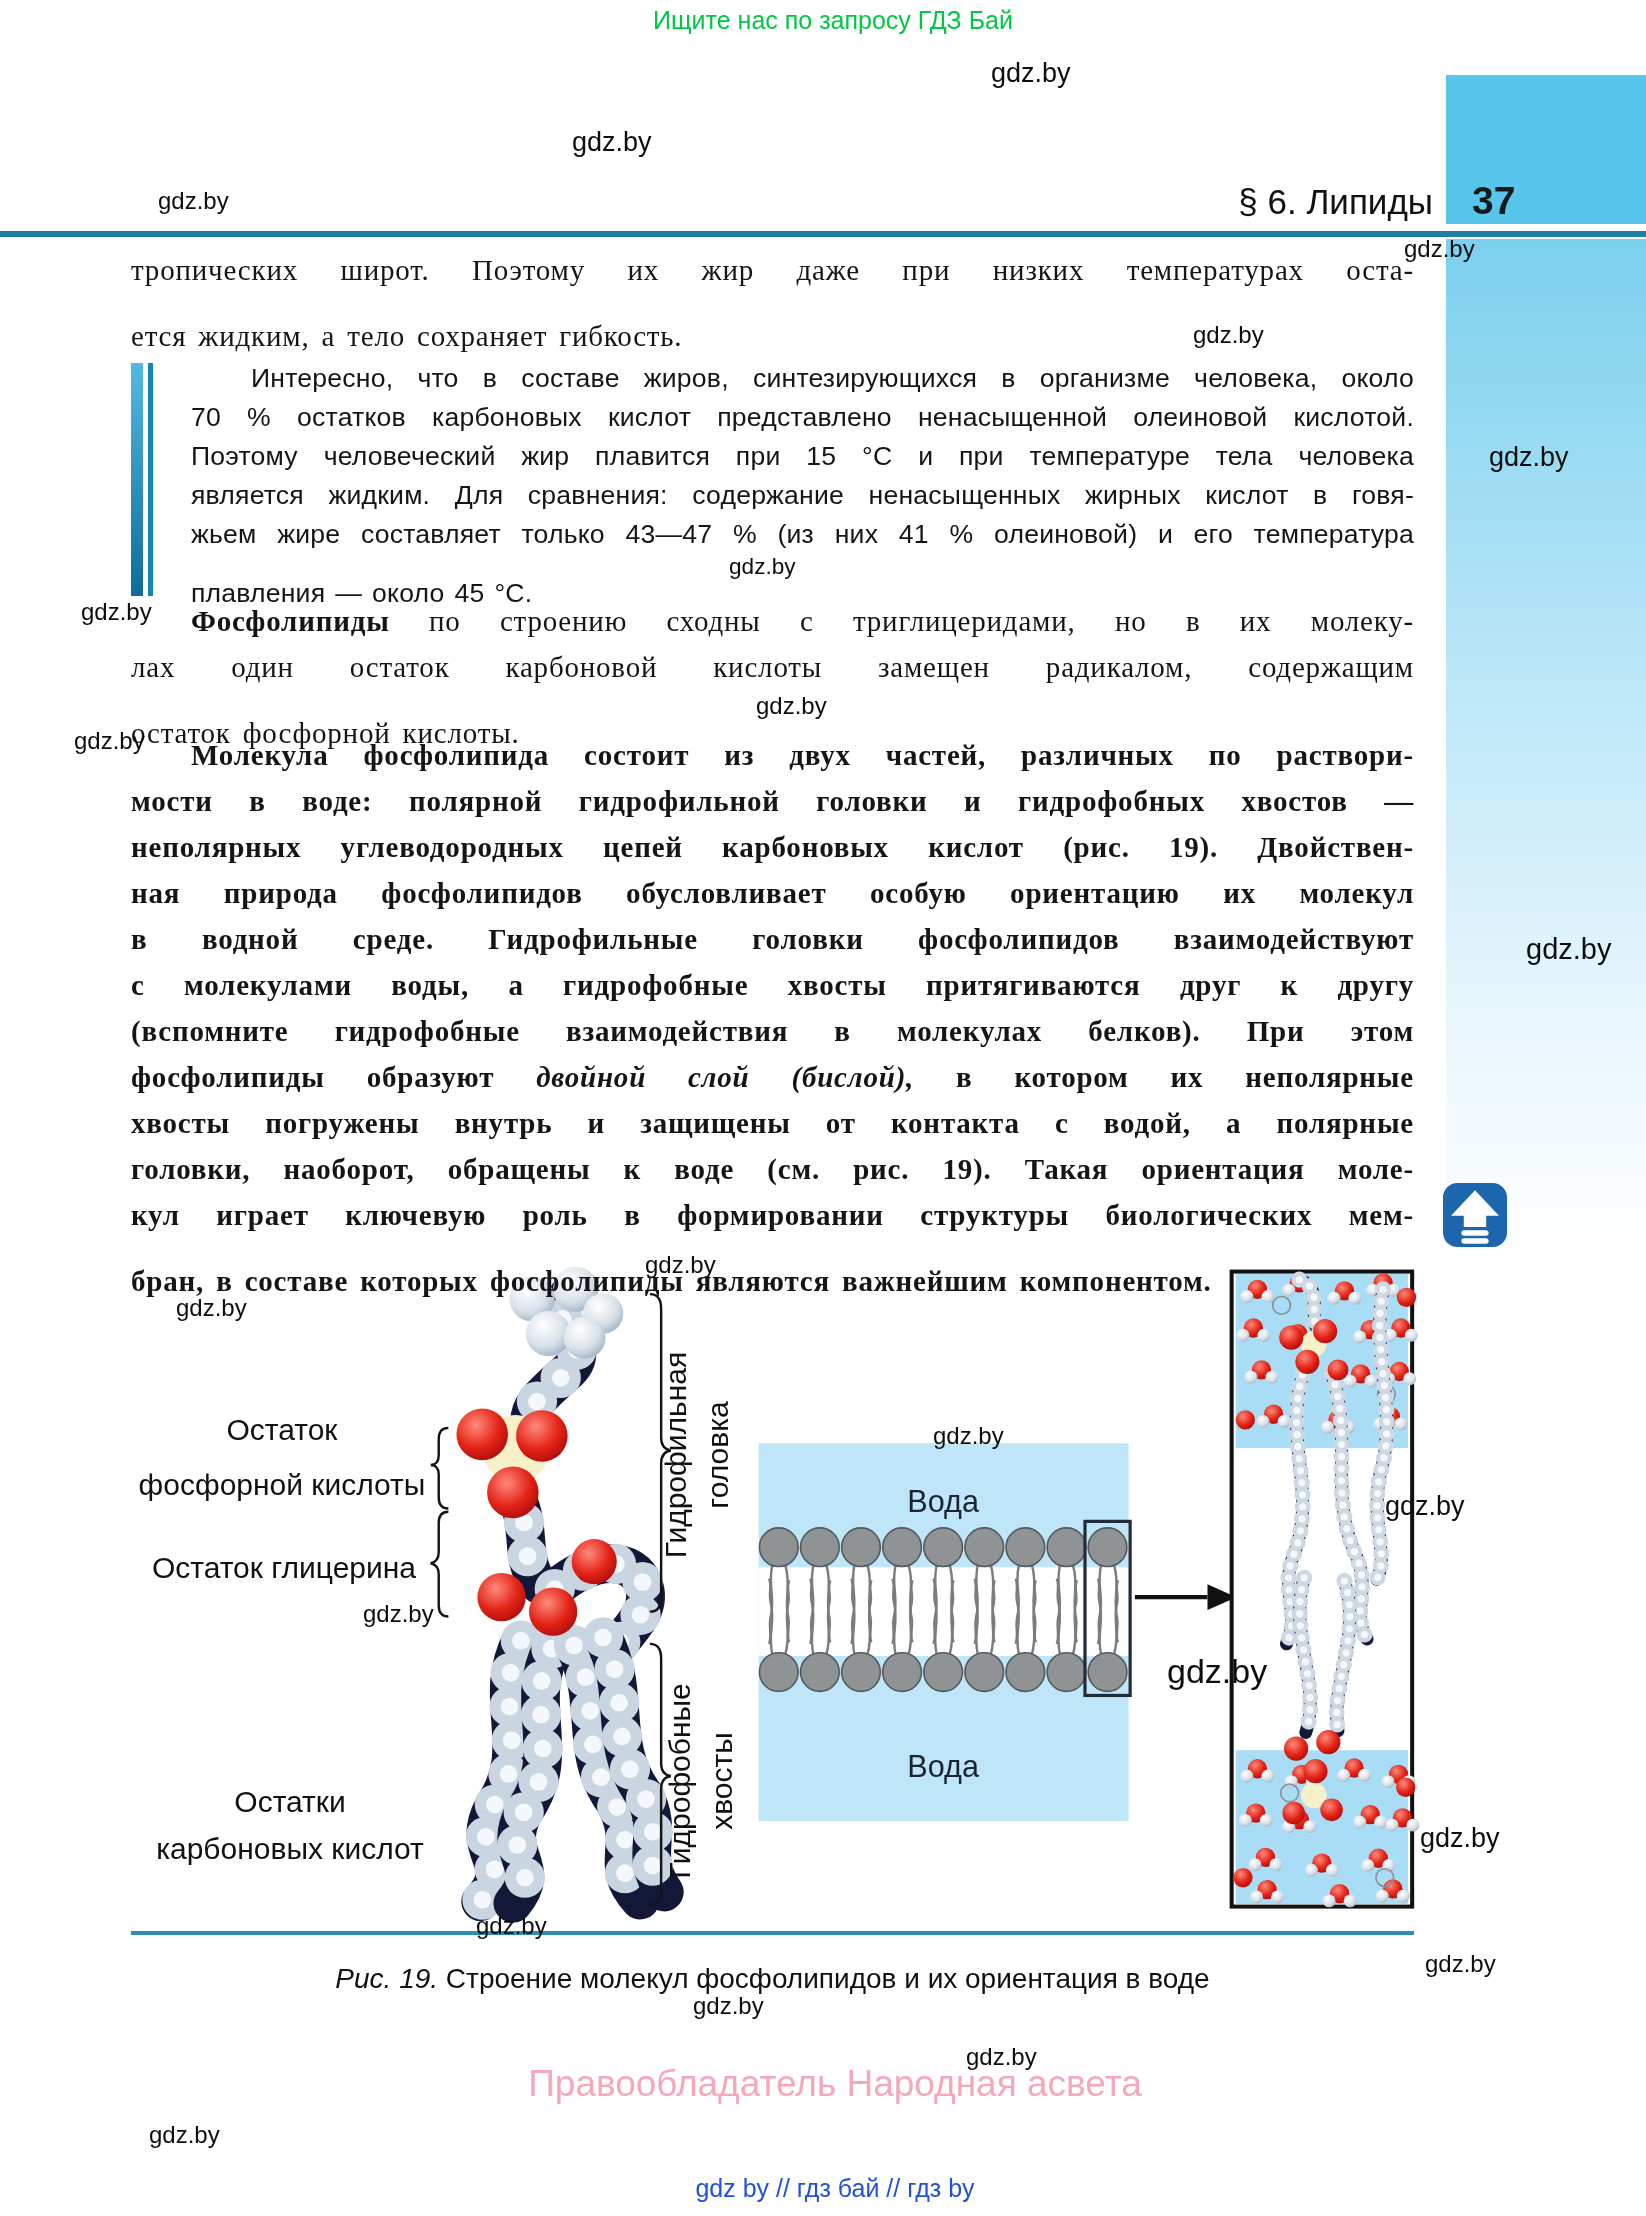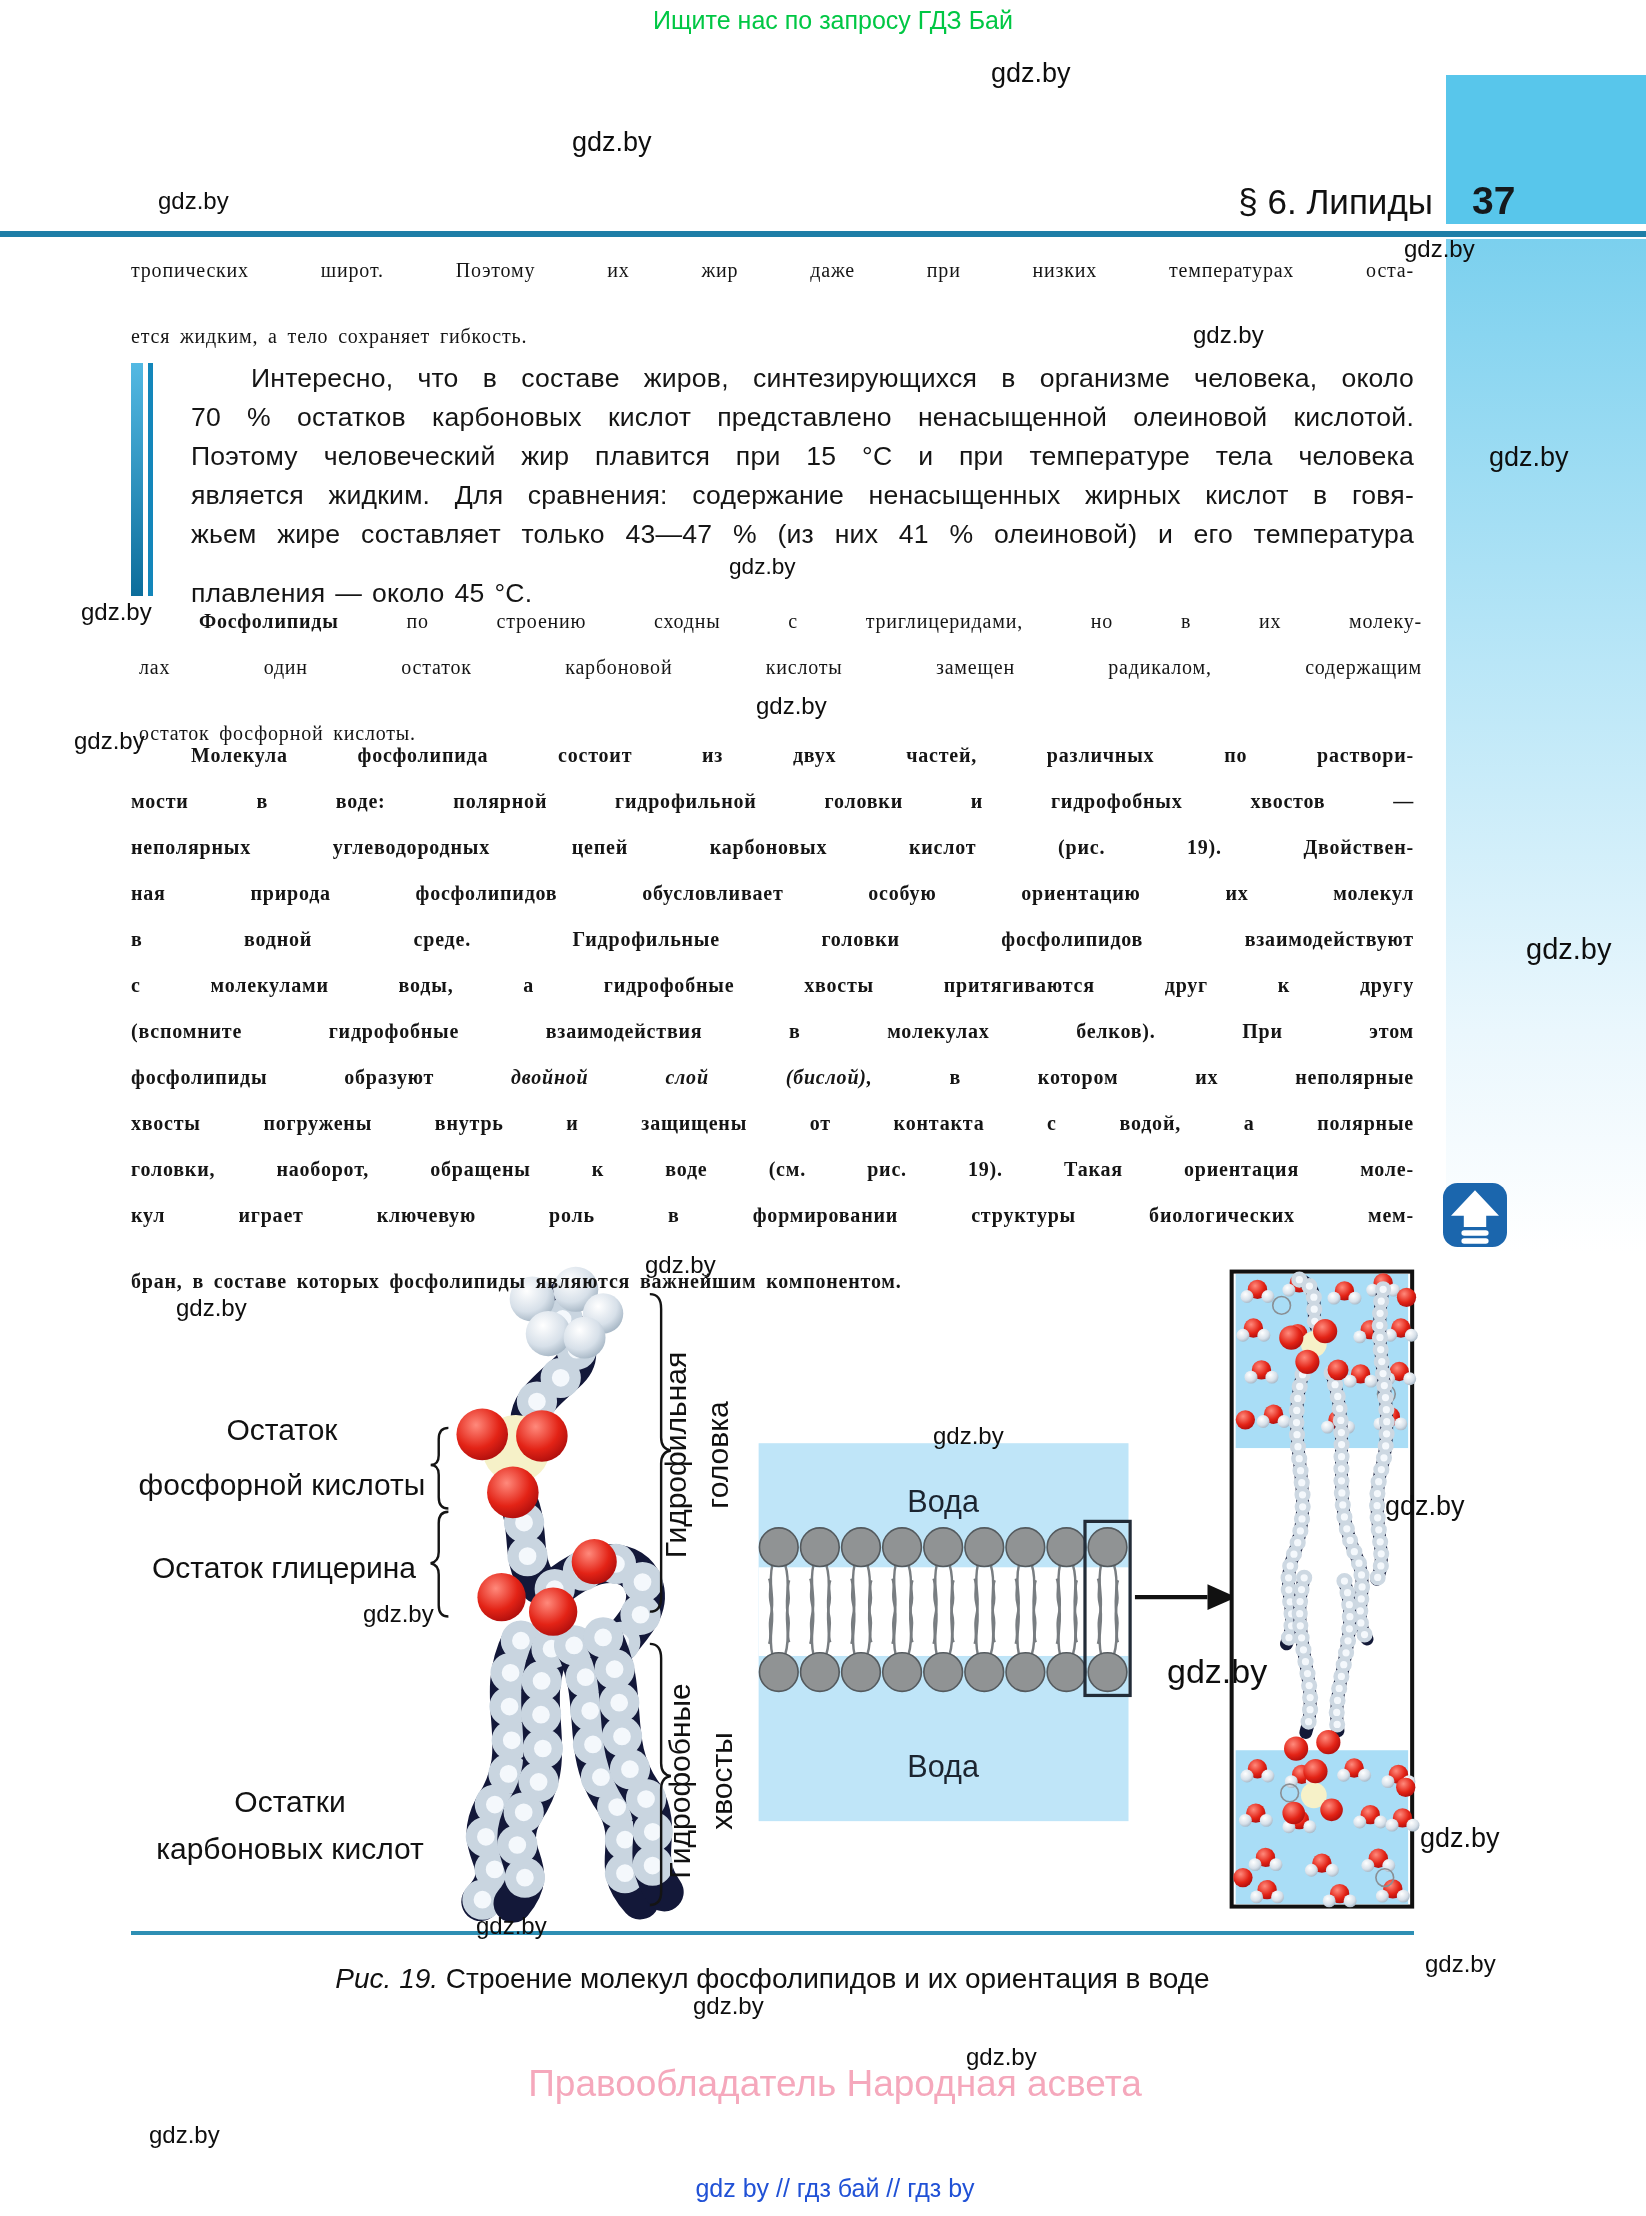--- a/index.html
+++ b/index.html
@@ -18,34 +18,34 @@
           font-size:25px;color:var(--banner_green);white-space:nowrap;}
   #section-header{top:182px;left:967px;width:466px;text-align:right;
           font-family:"Liberation Sans",sans-serif;font-size:35px;color:#111;}
   #sidebar-box{top:75px;left:1446px;width:201px;height:149px;background:var(--sidebar_box);}
   #page-number{position:absolute;top:104px;left:26px;font-family:"Liberation Sans",sans-serif;
           font-size:39px;font-weight:bold;color:#15191c;}
   #header-rule{top:231px;left:0;width:1647px;height:5.6px;background:var(--rule_teal);}
   #sidebar-grad{top:239px;left:1446px;width:201px;height:1056px;
           background:linear-gradient(180deg,var(--sidebar_grad_top) 0%,#b9e6f7 40%,#eaf7fd 75%,#ffffff 96%);}
   
-  .serif{font-family:"Liberation Serif",serif;font-size:20px;letter-spacing:0.8px;word-spacing:4px;}
+  .serif{font-family:"Liberation Serif",serif;font-size:29px;letter-spacing:0.8px;word-spacing:4px;}
   .serif .tline{height:46px;line-height:46px;}
   .sans-inset{font-family:"Liberation Sans",sans-serif;font-size:26.6px;letter-spacing:0.2px;word-spacing:2.4px;}
   .sans-inset .tline{height:39px;line-height:39px;}
   .tline{text-align:justify;text-align-last:justify;white-space:nowrap;}
   .tline.last{text-align-last:left;margin-top:20px;}
   .tline.ind{text-indent:60px;}
   #p1{top:247px;left:131px;width:1283px;}
   #inset-bars{top:363px;left:131px;width:22.6px;height:233px;}
   #inset-bar1{position:absolute;left:0;top:0;width:12px;height:233px;
           background:linear-gradient(180deg,var(--inset_bar_light),var(--inset_bar_dark));}
   #inset-bar2{position:absolute;left:17px;top:0;width:4.8px;height:233px;background:var(--inset_bar_thin);}
   #inset-text{top:359px;left:191px;width:1223px;}
-  #p2{top:598px;left:139px;width:1283px;}
+  #p2{top:598px;left:131px;width:1283px;}
   #p3{top:732px;left:131px;width:1283px;font-weight:bold;}
   
   .figlabel{font-family:"Liberation Sans",sans-serif;font-size:30px;color:#111;text-align:center;}
   #label-phosphate{top:1402px;left:137px;width:290px;line-height:55px;}
   #label-glycerol{top:1549px;left:147px;width:274px;line-height:37px;}
   #label-fatty{top:1778px;left:149px;width:282px;line-height:47px;}
   .rot{font-family:"Liberation Sans",sans-serif;font-size:30px;color:#111;text-align:center;
        line-height:42px;white-space:nowrap;transform:translate(-50%,-50%) rotate(-90deg);}
   #label-head-rot{top:1455px;left:697px;}
   #label-tails-rot{top:1781px;left:701px;}

